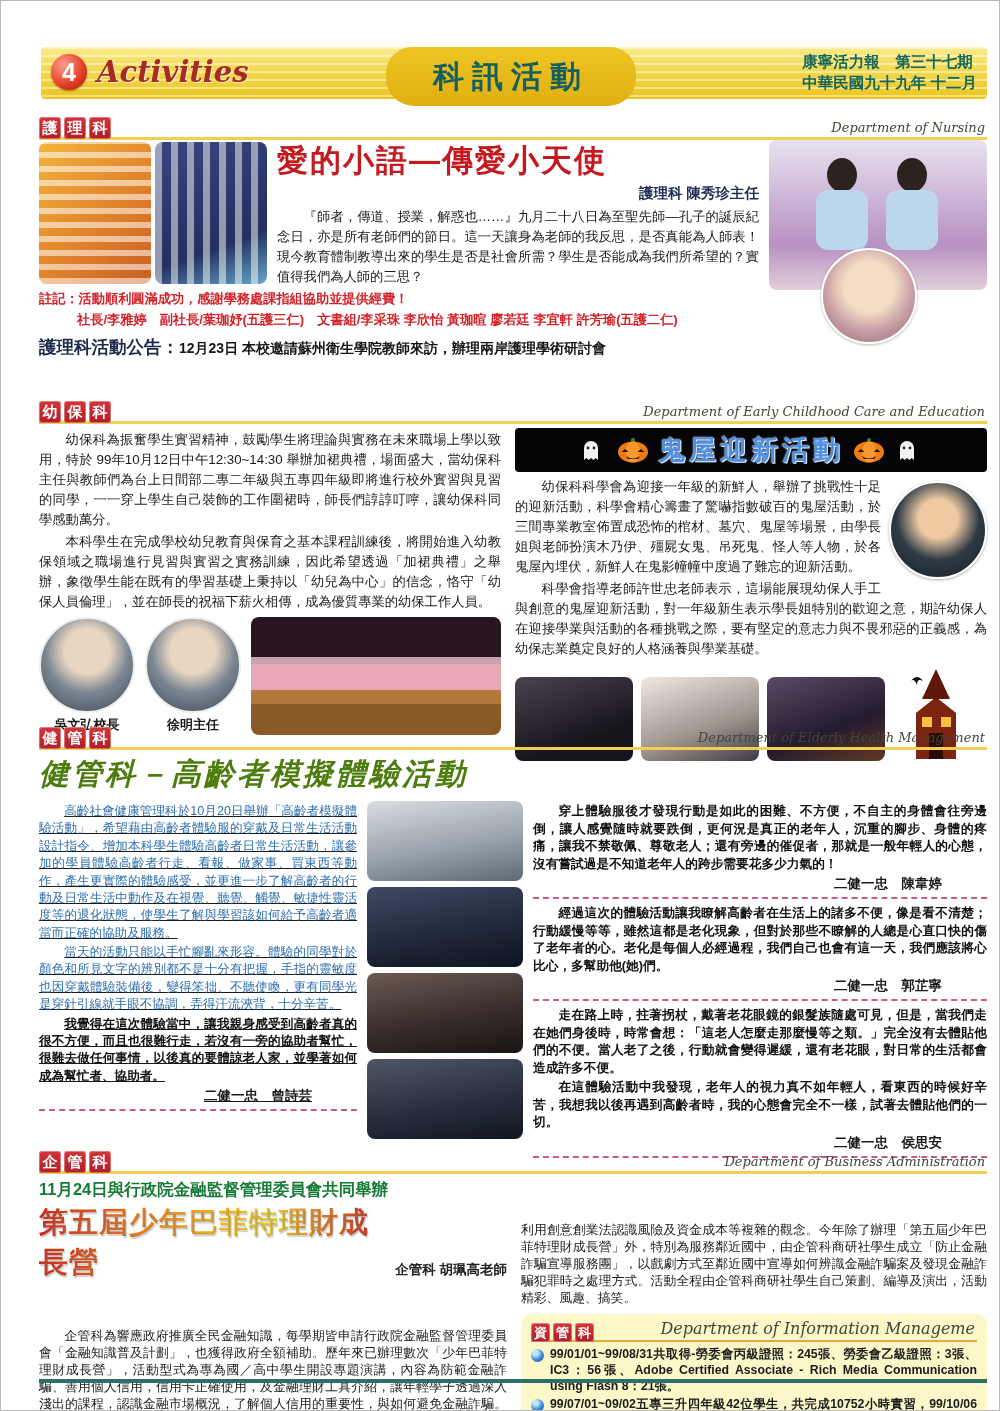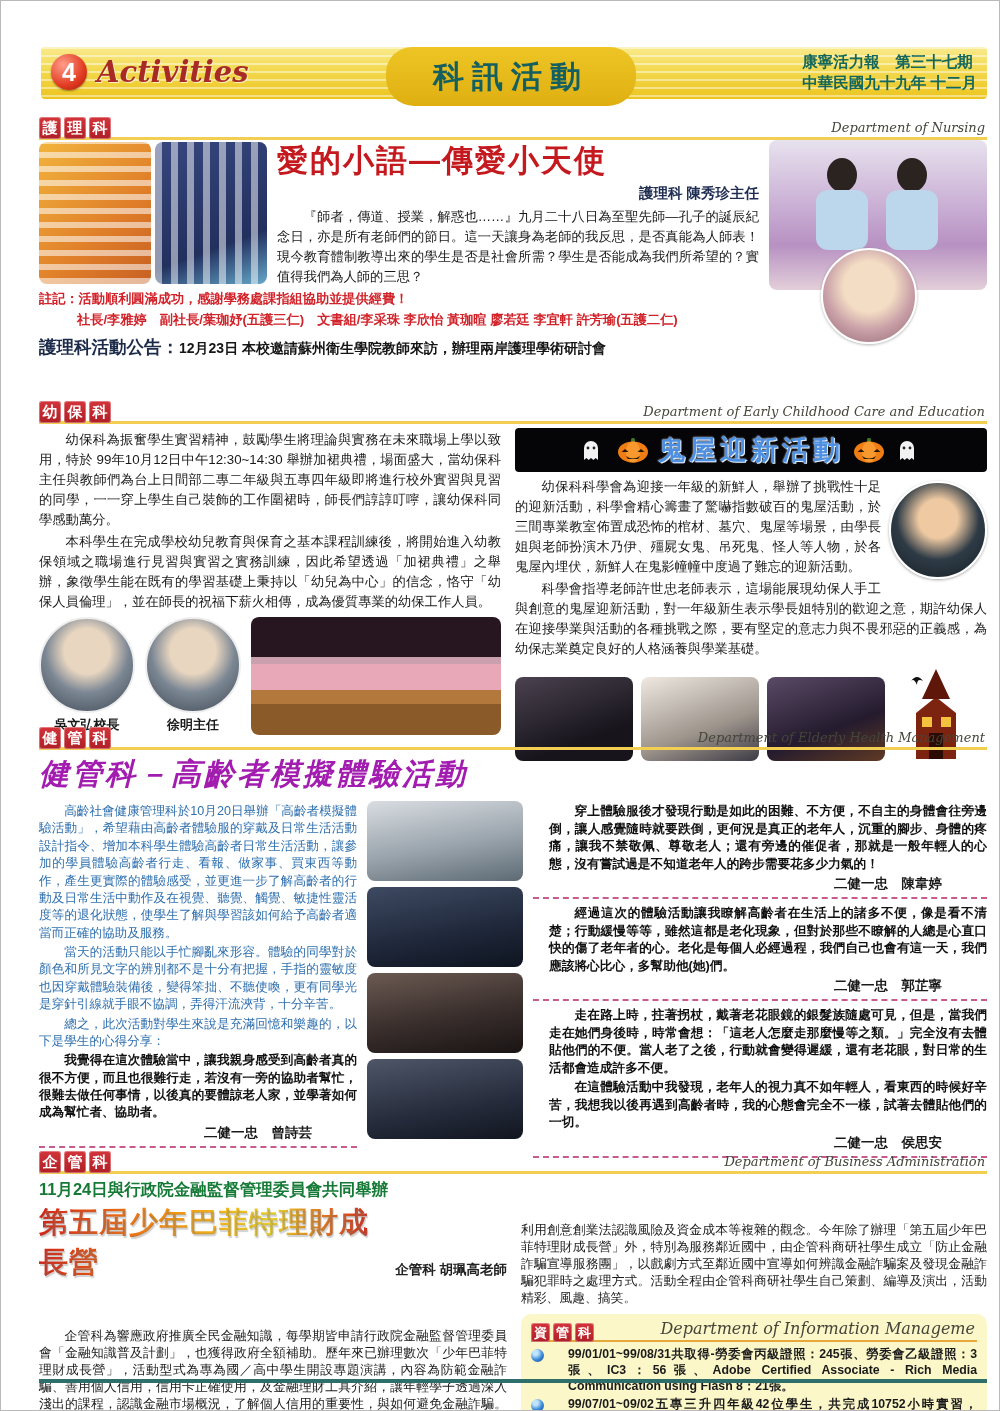--- a/index.html
+++ b/index.html
@@ -92,54 +92,54 @@
       border:2px solid #fff;box-shadow:0 1px 3px rgba(0,0,0,.35);}
   .cc-strip{display:flex;gap:8px;align-items:flex-end;margin-top:5px;}
   .cc-strip .photo{width:118px;height:84px;}
   .ph-dark1{background:linear-gradient(160deg,#4b4350,#17141c 70%);}
   .ph-mummy{background:linear-gradient(160deg,#efe9e2,#9d948c 60%,#3c3a44);}
   .ph-dark2{background:linear-gradient(160deg,#5a4a66,#241b2e 60%,#603a24);}
 
   
   .health{position:absolute;left:38px;top:722px;width:948px;height:420px;}
   .h-title{margin:4px 0 6px;font-family:"DejaVu Serif",serif;font-style:italic;font-weight:bold;
-      font-size:30px;color:#a21caf;letter-spacing:3px;}
+      font-size:30px;color:#4d7c0f;letter-spacing:3px;}
   .h-cols{display:flex;gap:10px;}
-  .h-left{width:318px;}
+  .h-left{width:318px;text-decoration:underline;}
   .h-left p.body{color:#2e6fae;font-size:12.6px;line-height:1.38;}
   .h-left p.quote,{color:#111;}
   p.quote{color:#111 !important;font-weight:bold;}
   .h-strip{width:156px;display:flex;flex-direction:column;gap:6px;}
   .h-strip .photo{width:100%;height:80px;}
   .ph-h1{background:linear-gradient(170deg,#d9dde2,#9aa4ac 55%,#5d6a74);}
   .ph-h2{background:linear-gradient(170deg,#3e4a62,#1c2436 65%,#0e141f);}
   .ph-h3{background:linear-gradient(170deg,#6b5a52,#392e2c 55%,#191414);}
   .ph-h4{background:linear-gradient(170deg,#4e5668,#262c3c 60%,#11151f);}
   .h-right{flex:1;}
-  .h-right p.body{font-weight:bold;font-size:12.7px;line-height:1.38;color:#111;margin-left:16px;}
+  .h-right p.body{font-weight:bold;font-size:12.7px;line-height:1.38;color:#111;}
 
   
   .business{position:absolute;left:38px;top:1146px;width:948px;height:230px;}
   .b-cols{display:flex;gap:14px;margin-top:3px;}
   .b-left{width:468px;}
   .b-right{width:466px;}
   .b-green{font-weight:bold;font-size:16.5px;color:#157a36;margin:2px 0;}
   .b-title-row{display:flex;align-items:flex-end;gap:23px;}
   .b-title{font-size:29px;font-weight:bold;letter-spacing:1px;
       background:linear-gradient(90deg,#d42315 0%,#f07a12 30%,#f3b71a 55%,#e8cf2c 70%,#d42315 100%);
       -webkit-background-clip:text;background-clip:text;color:transparent;
       text-shadow:1px 2px 1px rgba(120,120,120,.35);}
   .b-byline{font-weight:bold;font-size:13.5px;color:#222;white-space:nowrap;padding-bottom:4px;}
   .b-left p.body,.b-right p.body{font-size:12.8px;line-height:1.32;margin-top:45px;}
   .im-box{margin-top:8px;background:#fbf7c9;border-radius:10px;padding:4px 10px 8px;}
   .im-box .sec-head{height:22px;border-bottom:2px solid #e8a93c;}
   .im-box .rbox{width:19px;height:19px;font-size:13px;}
   .im-box .dept-script{font-size:16px;}
   .im-list{margin-top:5px;}
-  .im-item{display:flex;gap:24px;margin-bottom:2px;}
+  .im-item{display:flex;gap:6px;margin-bottom:2px;}
   .im-bullet{flex:0 0 13px;width:13px;height:13px;border-radius:50%;margin-top:2px;
       background:radial-gradient(circle at 35% 30%,#bfe4fb 0 20%,#3c8ad8 55%,#0c3f96 100%);}
   .im-text{font-weight:bold;font-size:12.3px;line-height:1.3;text-align:justify;}
 
   .bottom-rule{position:absolute;left:38px;top:1378px;width:948px;height:4px;background:#2f6f6b;}
 
   svg{display:block;}
 </style>
 </head>
 <body>
@@ -276,21 +276,20 @@
         <span class="rbox">管</span>
         <span class="rbox">科</span>
       </div>
       <span class="dept-script">Department of Elderly Health Management</span>
     </div>
     <h2 class="h-title">健管科－高齡者模擬體驗活動</h2>
     <div class="h-cols">
       <div class="h-left">
         <p class="body indent">高齡社會健康管理科於10月20日舉辦「高齡者模擬體驗活動」，希望藉由高齡者體驗服的穿戴及日常生活活動設計指令、增加本科學生體驗高齡者日常生活活動，讓參加的學員體驗高齡者行走、看報、做家事、買東西等動作，產生更實際的體驗感受，並更進一步了解高齡者的行動及日常生活中動作及在視覺、聽覺、觸覺、敏捷性靈活度等的退化狀態，使學生了解與學習該如何給予高齡者適當而正確的協助及服務。</p>
         <p class="body indent">當天的活動只能以手忙腳亂來形容。體驗的同學對於顏色和所見文字的辨別都不是十分有把握，手指的靈敏度也因穿戴體驗裝備後，變得笨拙、不聽使喚，更有同學光是穿針引線就手眼不協調，弄得汗流浹背，十分辛苦。</p>
-        <p class="body indent">總之，此次活動對學生來說是充滿回憶和樂趣的，以下是學生的心得分享：</p>
         <p class="body indent quote">我覺得在這次體驗當中，讓我親身感受到高齡者真的很不方便，而且也很難行走，若沒有一旁的協助者幫忙，很難去做任何事情，以後真的要體諒老人家，並學著如何成為幫忙者、協助者。</p>
         <div class="sig">二健一忠　曾詩芸</div>
         <div class="sep"></div>
       </div>
       <div class="h-strip">
         <div class="photo ph-h1"></div>
         <div class="photo ph-h2"></div>
         <div class="photo ph-h3"></div>
         <div class="photo ph-h4"></div>
       </div>

